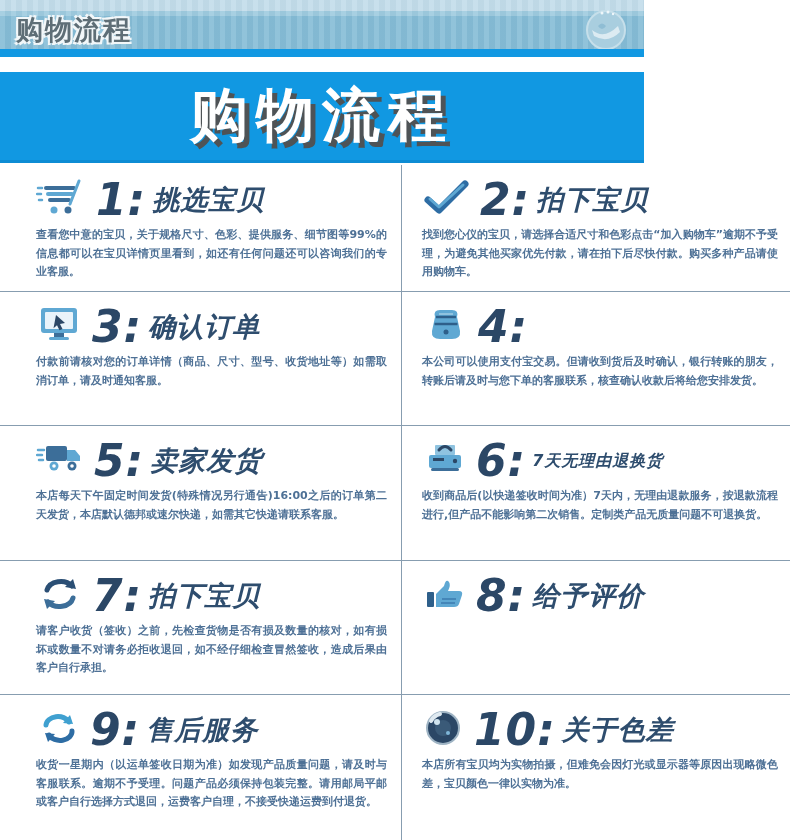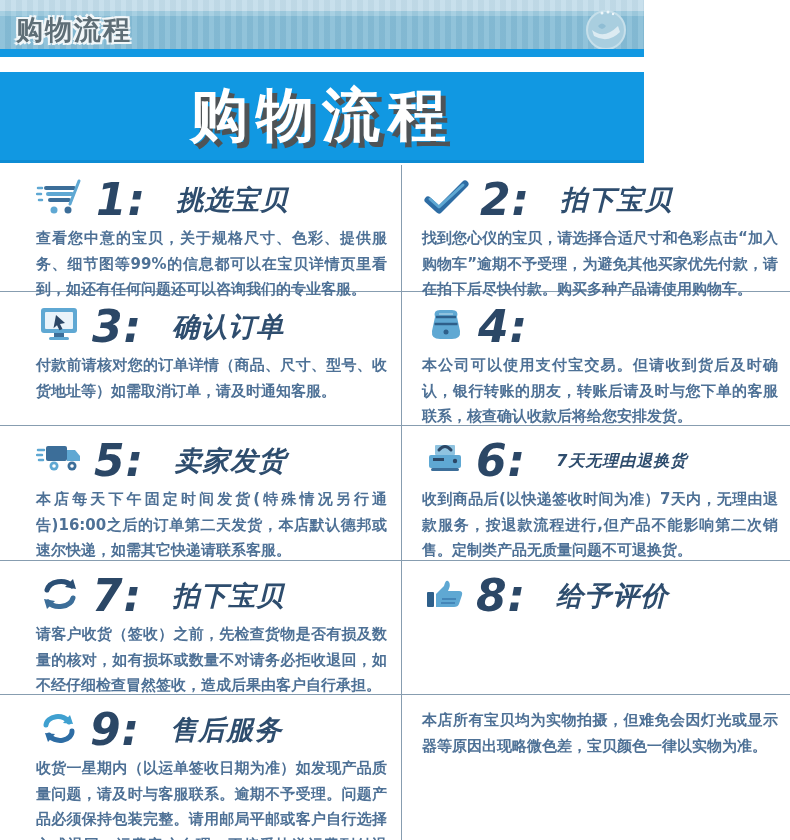--- a/index.html
+++ b/index.html
@@ -50,24 +50,23 @@
 
   .step-head { display:flex; align-items:center; margin-bottom:4px; }
   .step-icon { flex:0 0 auto; margin-right:8px; }
   .step-num {
     font-style:italic; font-weight:bold; font-size:44px; line-height:1;
     color:#2b4766; letter-spacing:1px; margin-right:6px;
   }
   .step-title {
     font-style:italic; font-weight:bold; font-size:27px; color:#2e4d6e; letter-spacing:1px;
     white-space:nowrap;
-    margin-left:24px;
   }
   .step-desc {
-    font-size:15px; font-weight:bold; color:#4e7196; line-height:1.7; text-align:justify;
+    font-size:11px; font-weight:bold; color:#4e7196; line-height:1.7; text-align:justify;
   }
 </style>
 </head>
 <body>
 
 <div class="page">
 
   <div class="topbar">
     <div class="topbar-title">购物流程</div>
     <span class="topbar-logo">
@@ -237,18 +236,32 @@
               <path d="M36 22 A12 9 0 0 1 13 26" stroke="#2e6da4" stroke-width="5" fill="none" stroke-linecap="round"></path>
               <path d="M12 33 l-3 -9 l10 1 z" fill="#2e6da4"></path>
             </svg>
           </span>
           <span class="step-num">9:</span>
           <span class="step-title">售后服务</span>
         </div>
         <div class="step-desc">收货一星期内（以运单签收日期为准）如发现产品质量问题，请及时与客服联系。逾期不予受理。问题产品必须保持包装完整。请用邮局平邮或客户自行选择方式退回，运费客户自理，不接受快递运费到付退货。</div>
       </div>
       <div class="cell right">
+        <div class="step-head">
+          <span class="step-icon">
+            <svg width="44" height="38" viewBox="0 0 44 38">
+              <circle cx="21" cy="19" r="16" fill="#2b4766"></circle>
+              <circle cx="21" cy="19" r="16" fill="none" stroke="#9fb4c4" stroke-width="2"></circle>
+              <circle cx="21" cy="19" r="8" fill="#3a5a78"></circle>
+              <path d="M9 12 a14 14 0 0 1 9 -7" stroke="#dfe9f0" stroke-width="4" fill="none" stroke-linecap="round"></path>
+              <circle cx="15" cy="13" r="3" fill="#cfe3ee"></circle>
+              <circle cx="26" cy="24" r="2" fill="#7fb6d8"></circle>
+            </svg>
+          </span>
+          <span class="step-num">10:</span>
+          <span class="step-title">关于色差</span>
+        </div>
         <div class="step-desc">本店所有宝贝均为实物拍摄，但难免会因灯光或显示器等原因出现略微色差，宝贝颜色一律以实物为准。</div>
       </div>
     </div>
 
   </div>
 </div>
 
 </body></html>

